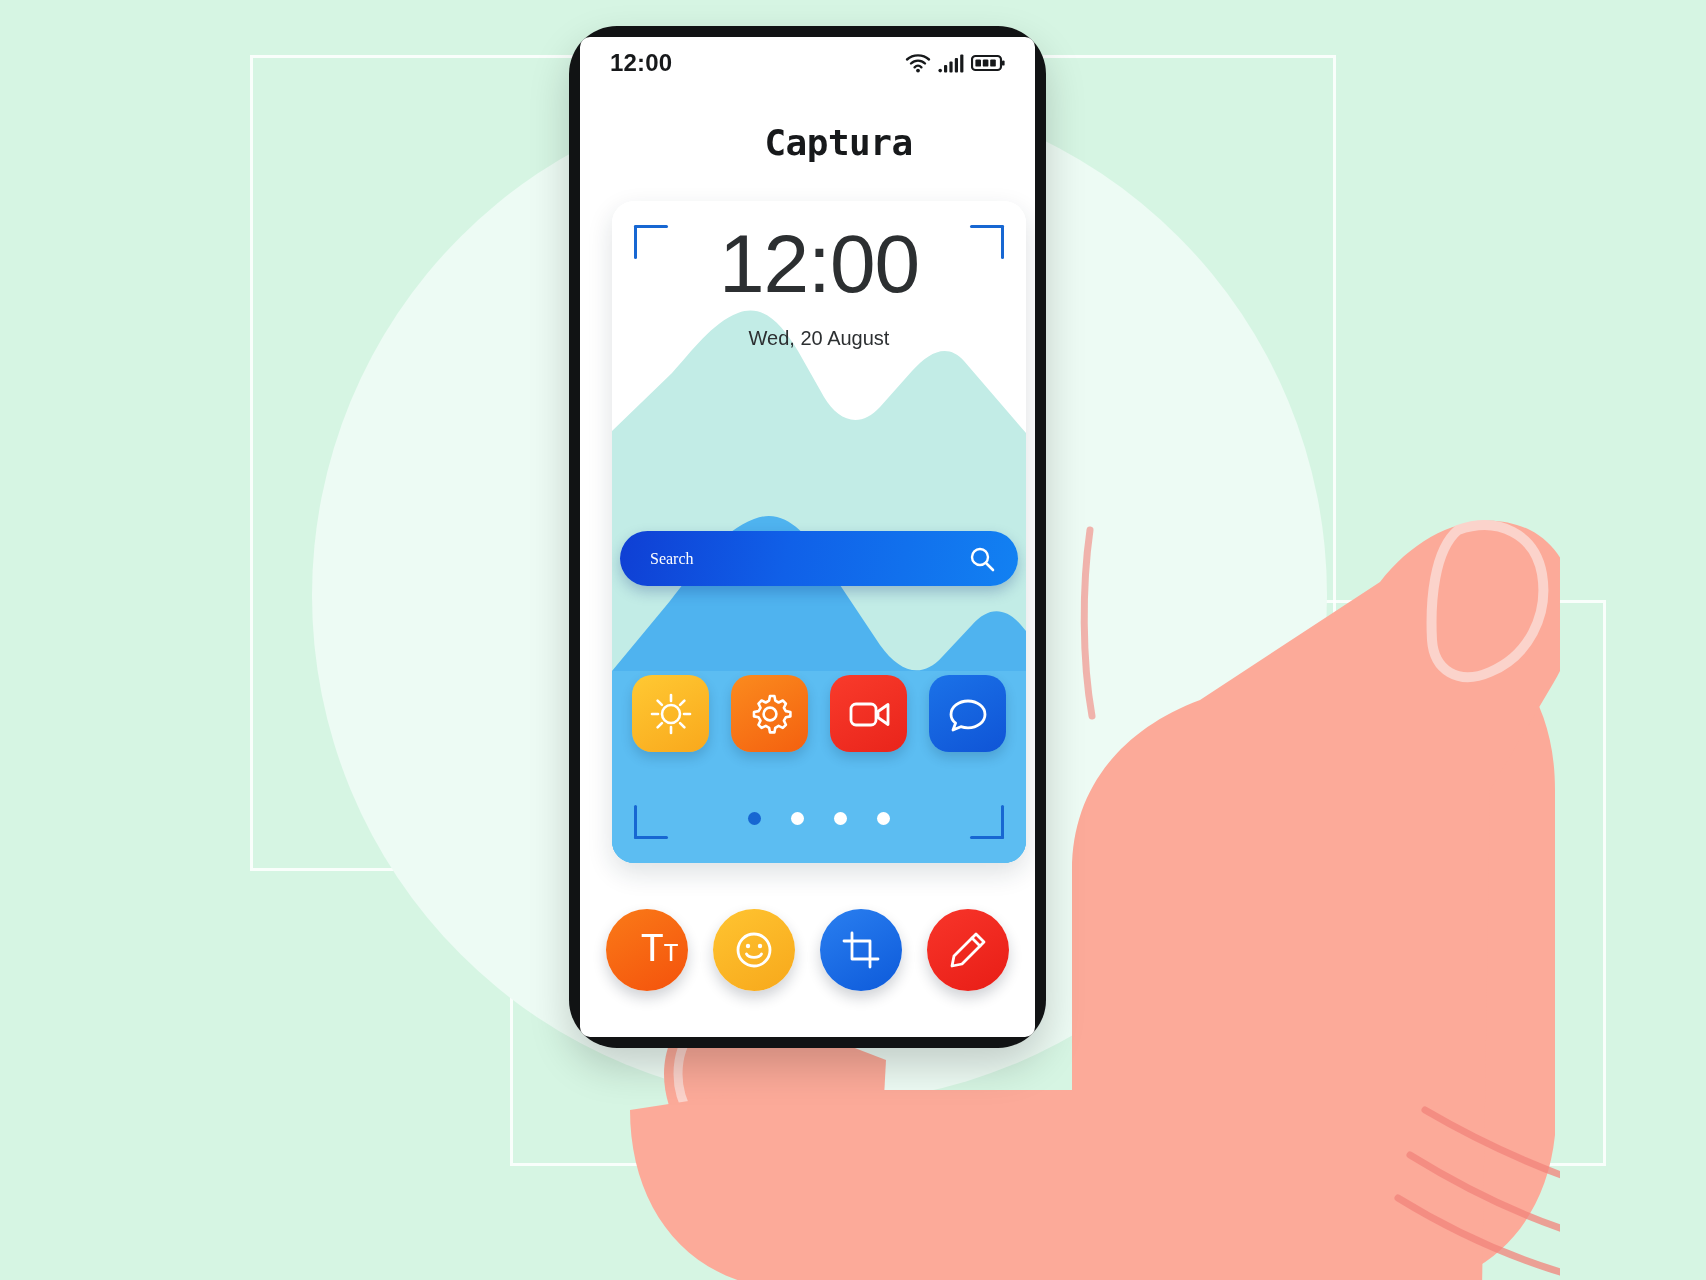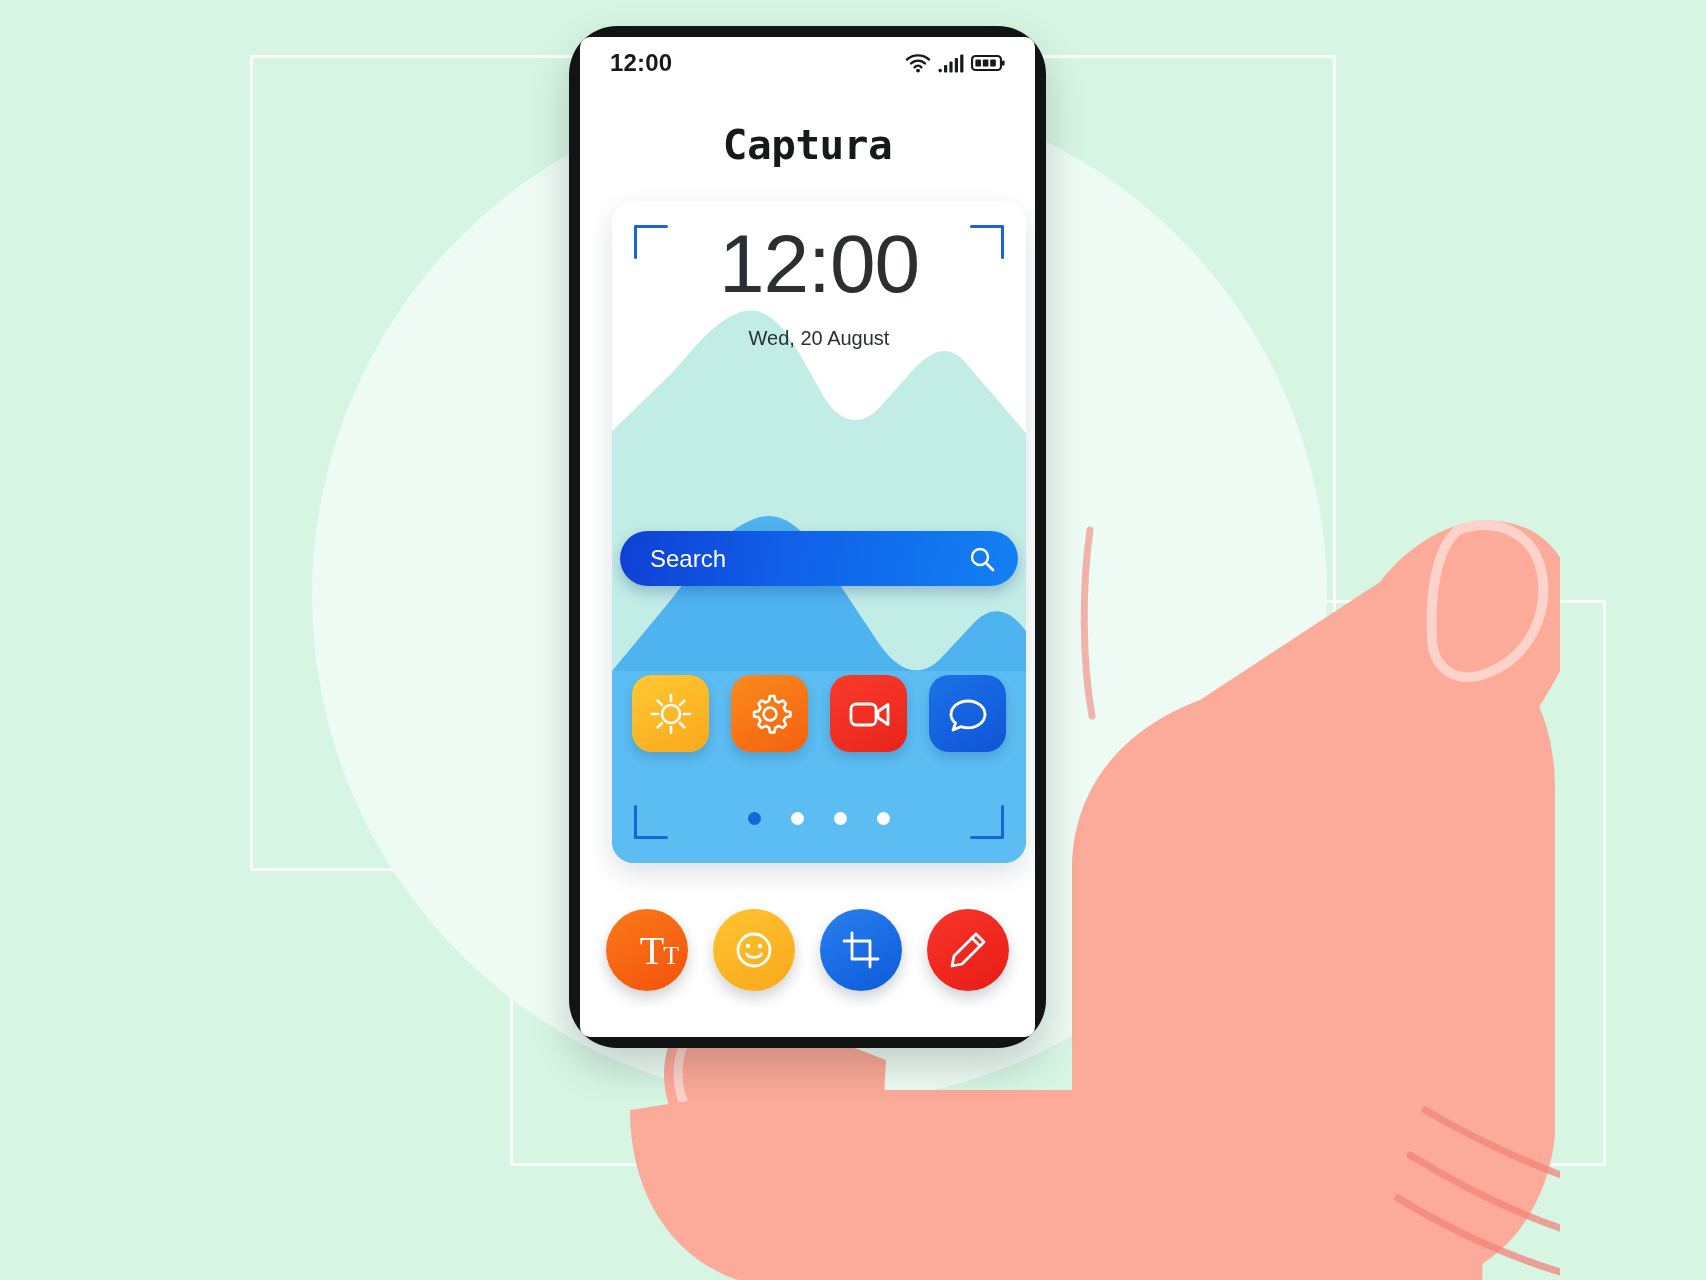--- a/index.html
+++ b/index.html
@@ -45,22 +45,23 @@
     padding:0 30px;box-sizing:border-box;
   }
   .status-time{font-size:24px;font-weight:700;color:#17191b;letter-spacing:.2px;}
   .status-icons{display:flex;align-items:center;gap:7px;}
 
   
   .app-title{
     position:absolute;left:0;top:86px;width:100%;
     text-align:center;color:#17191b;
     font-family:"DejaVu Sans Mono","Liberation Mono",monospace;
-    font-weight:700;font-size:41px;line-height:1.12;
+    font-weight:700;font-size:36px;line-height:1.12;
     letter-spacing:-.5px;
+    padding-left:31px;
   }
 
   
   .shot-card{
     position:absolute;left:32px;top:164px;width:414px;height:662px;
     background:#ffffff;border-radius:22px;overflow:hidden;
     box-shadow:0 10px 26px rgba(20,40,60,.14);
   }
   .shot-inner{position:absolute;inset:0;}
 
@@ -84,21 +85,21 @@
 
   
   .searchbar{
     position:absolute;left:8px;top:330px;width:398px;height:55px;
     border-radius:28px;z-index:5;
     background:linear-gradient(100deg,#0f3fd4 0%,#1060e8 42%,#1281f2 100%);
     box-shadow:0 6px 14px rgba(10,40,120,.25);
     display:flex;align-items:center;justify-content:space-between;
     padding:0 22px 0 30px;box-sizing:border-box;
   }
-  .search-text{color:#ffffff;font-size:24px;}
+  .search-text{color:#ffffff;font-size:16px;font-family:Liberation Serif, serif;}
 
   
   .app-row{
     position:absolute;left:0;top:474px;width:100%;z-index:5;
     display:flex;justify-content:center;gap:22px;
   }
   .app-icon{
     width:77px;height:77px;border-radius:20px;
     display:flex;align-items:center;justify-content:center;
     box-shadow:0 6px 12px rgba(10,40,70,.18);
@@ -117,21 +118,21 @@
     position:absolute;left:0;bottom:46px;width:100%;
     display:flex;justify-content:center;gap:25px;
   }
   .tool-btn{
     width:82px;height:82px;border-radius:50%;
     display:flex;align-items:center;justify-content:center;
     box-shadow:0 7px 14px rgba(20,30,50,.2);
   }
   .tt-label{
     color:#fff;font-size:40px;font-weight:400;letter-spacing:-1px;
-    font-family:Liberation Serif, serif;
+    font-family:Liberation Mono, monospace;
     margin-left:24px;
   }
   .tt-label small{font-size:26px;}
 </style>
 </head>
 <body>
 
 <div class="stage">
 
   <div class="bg-frame bg-frame-a"></div>

